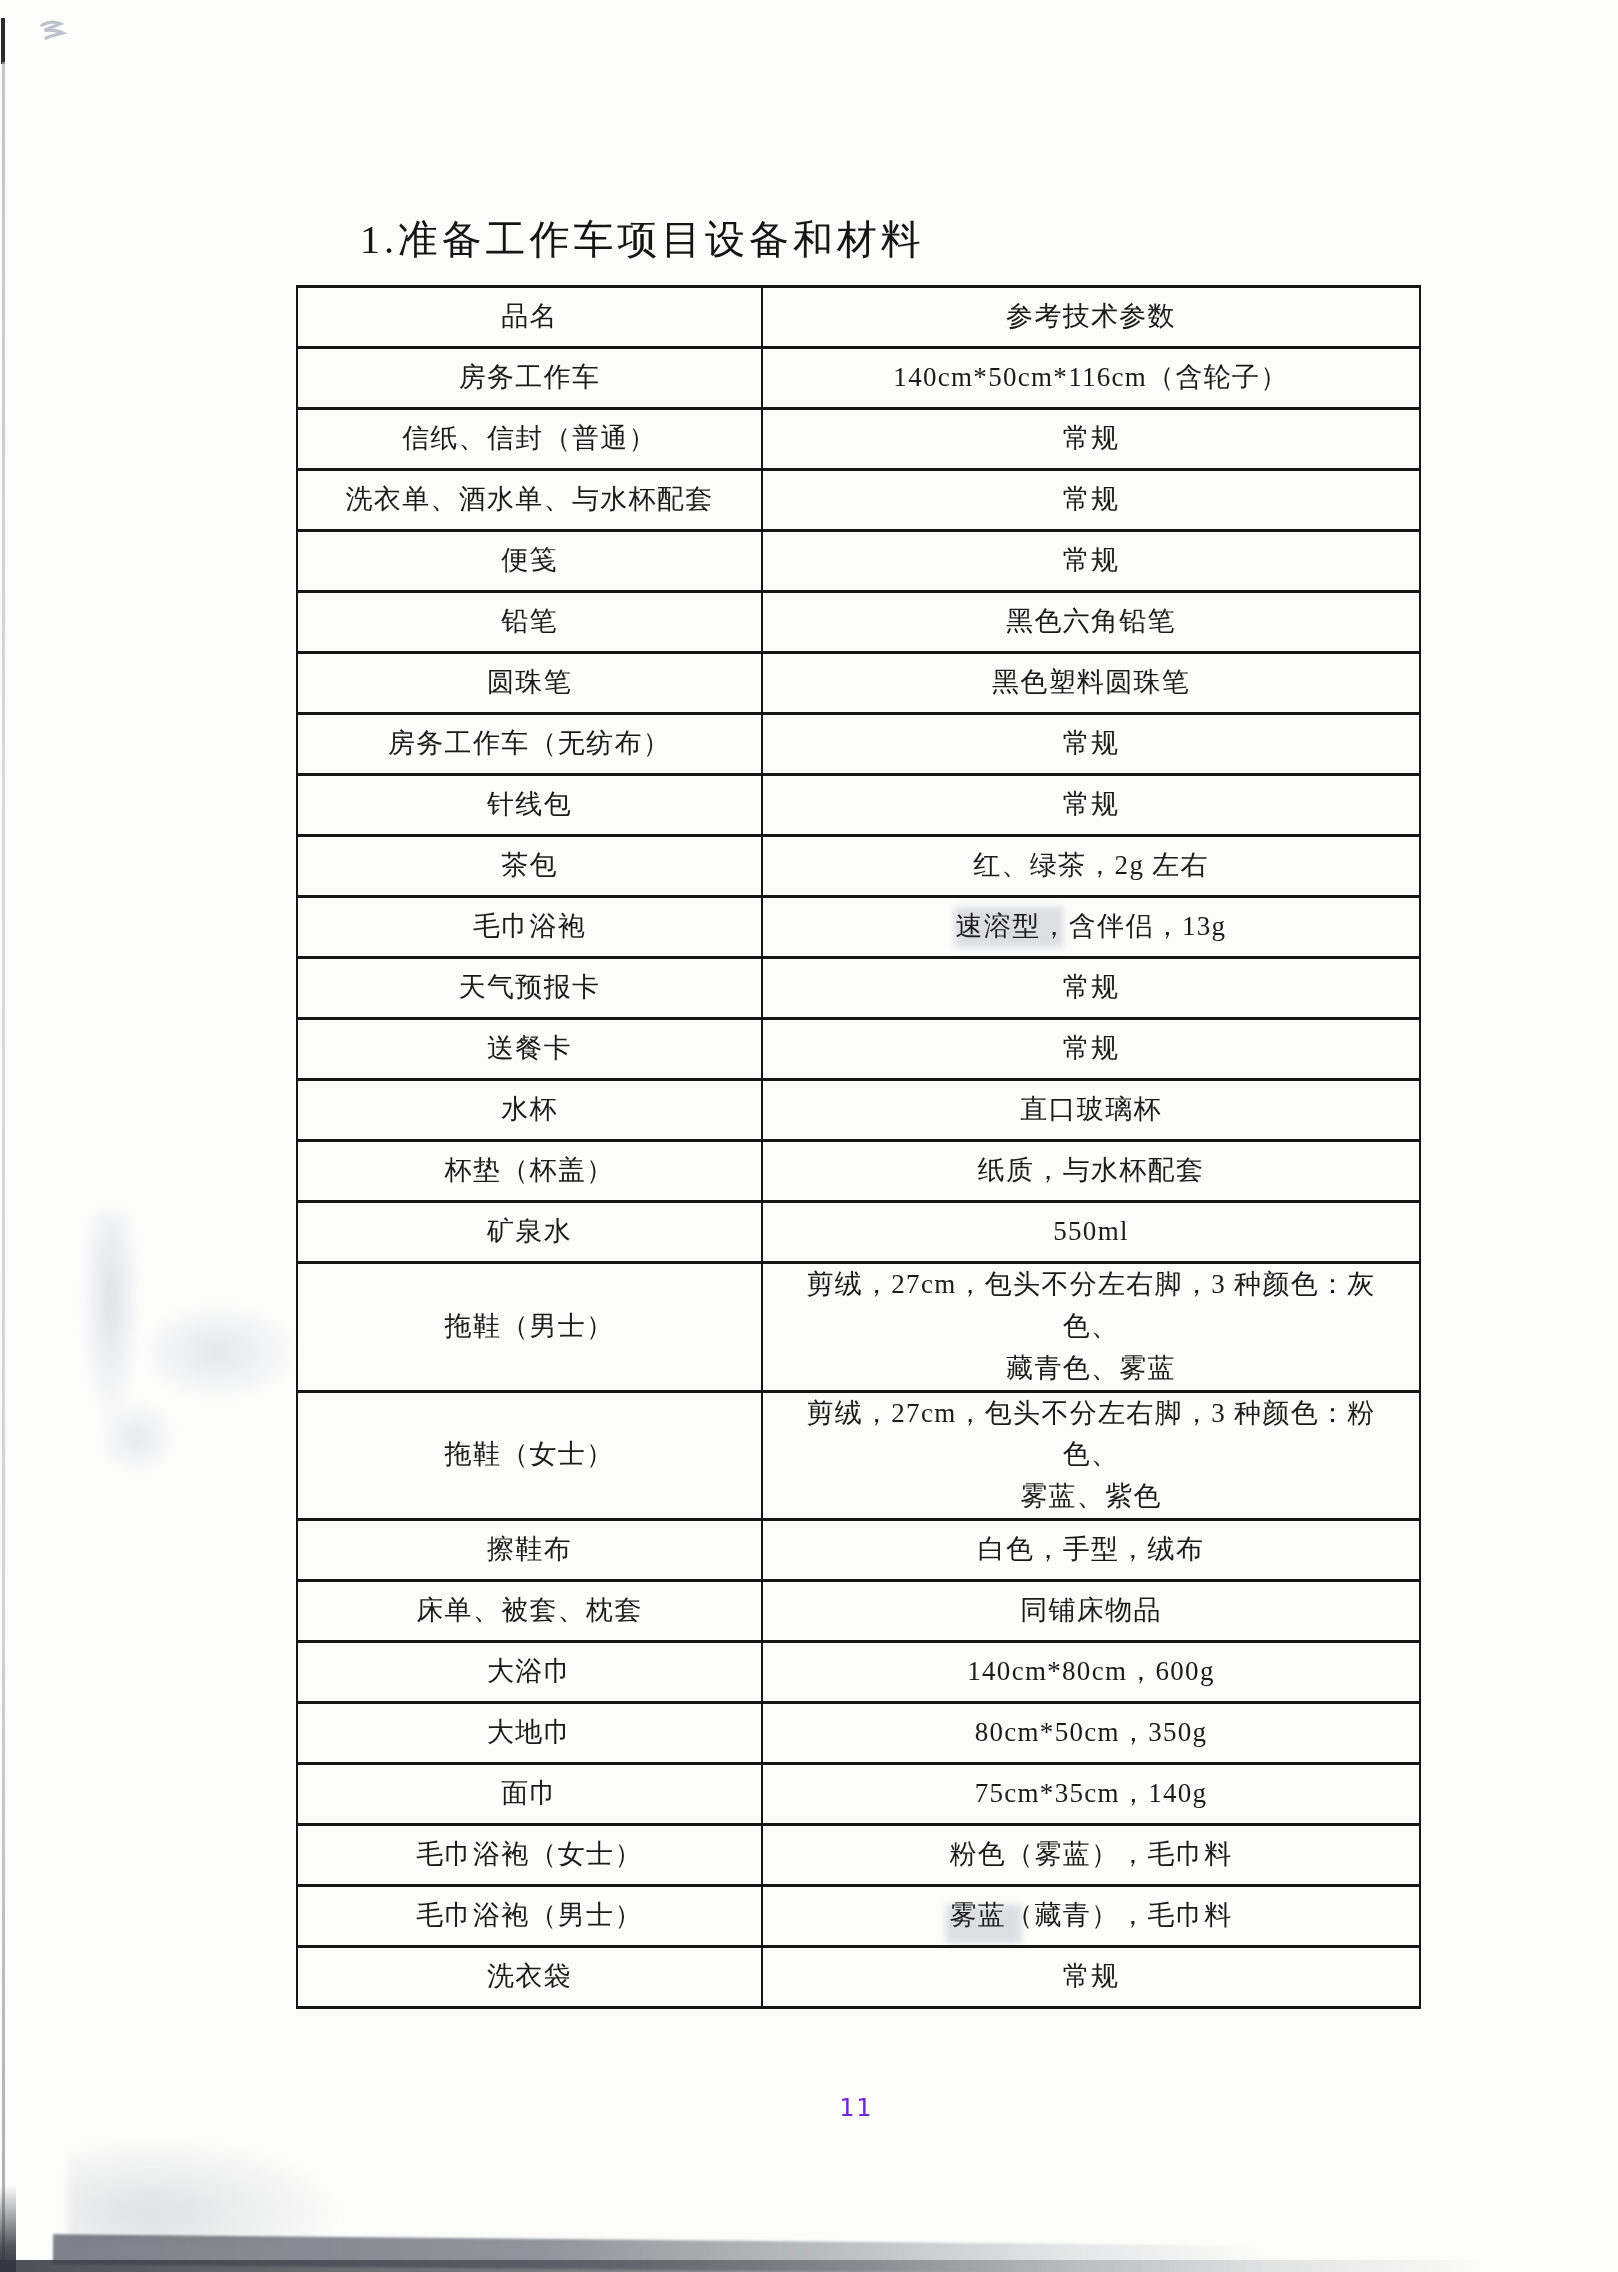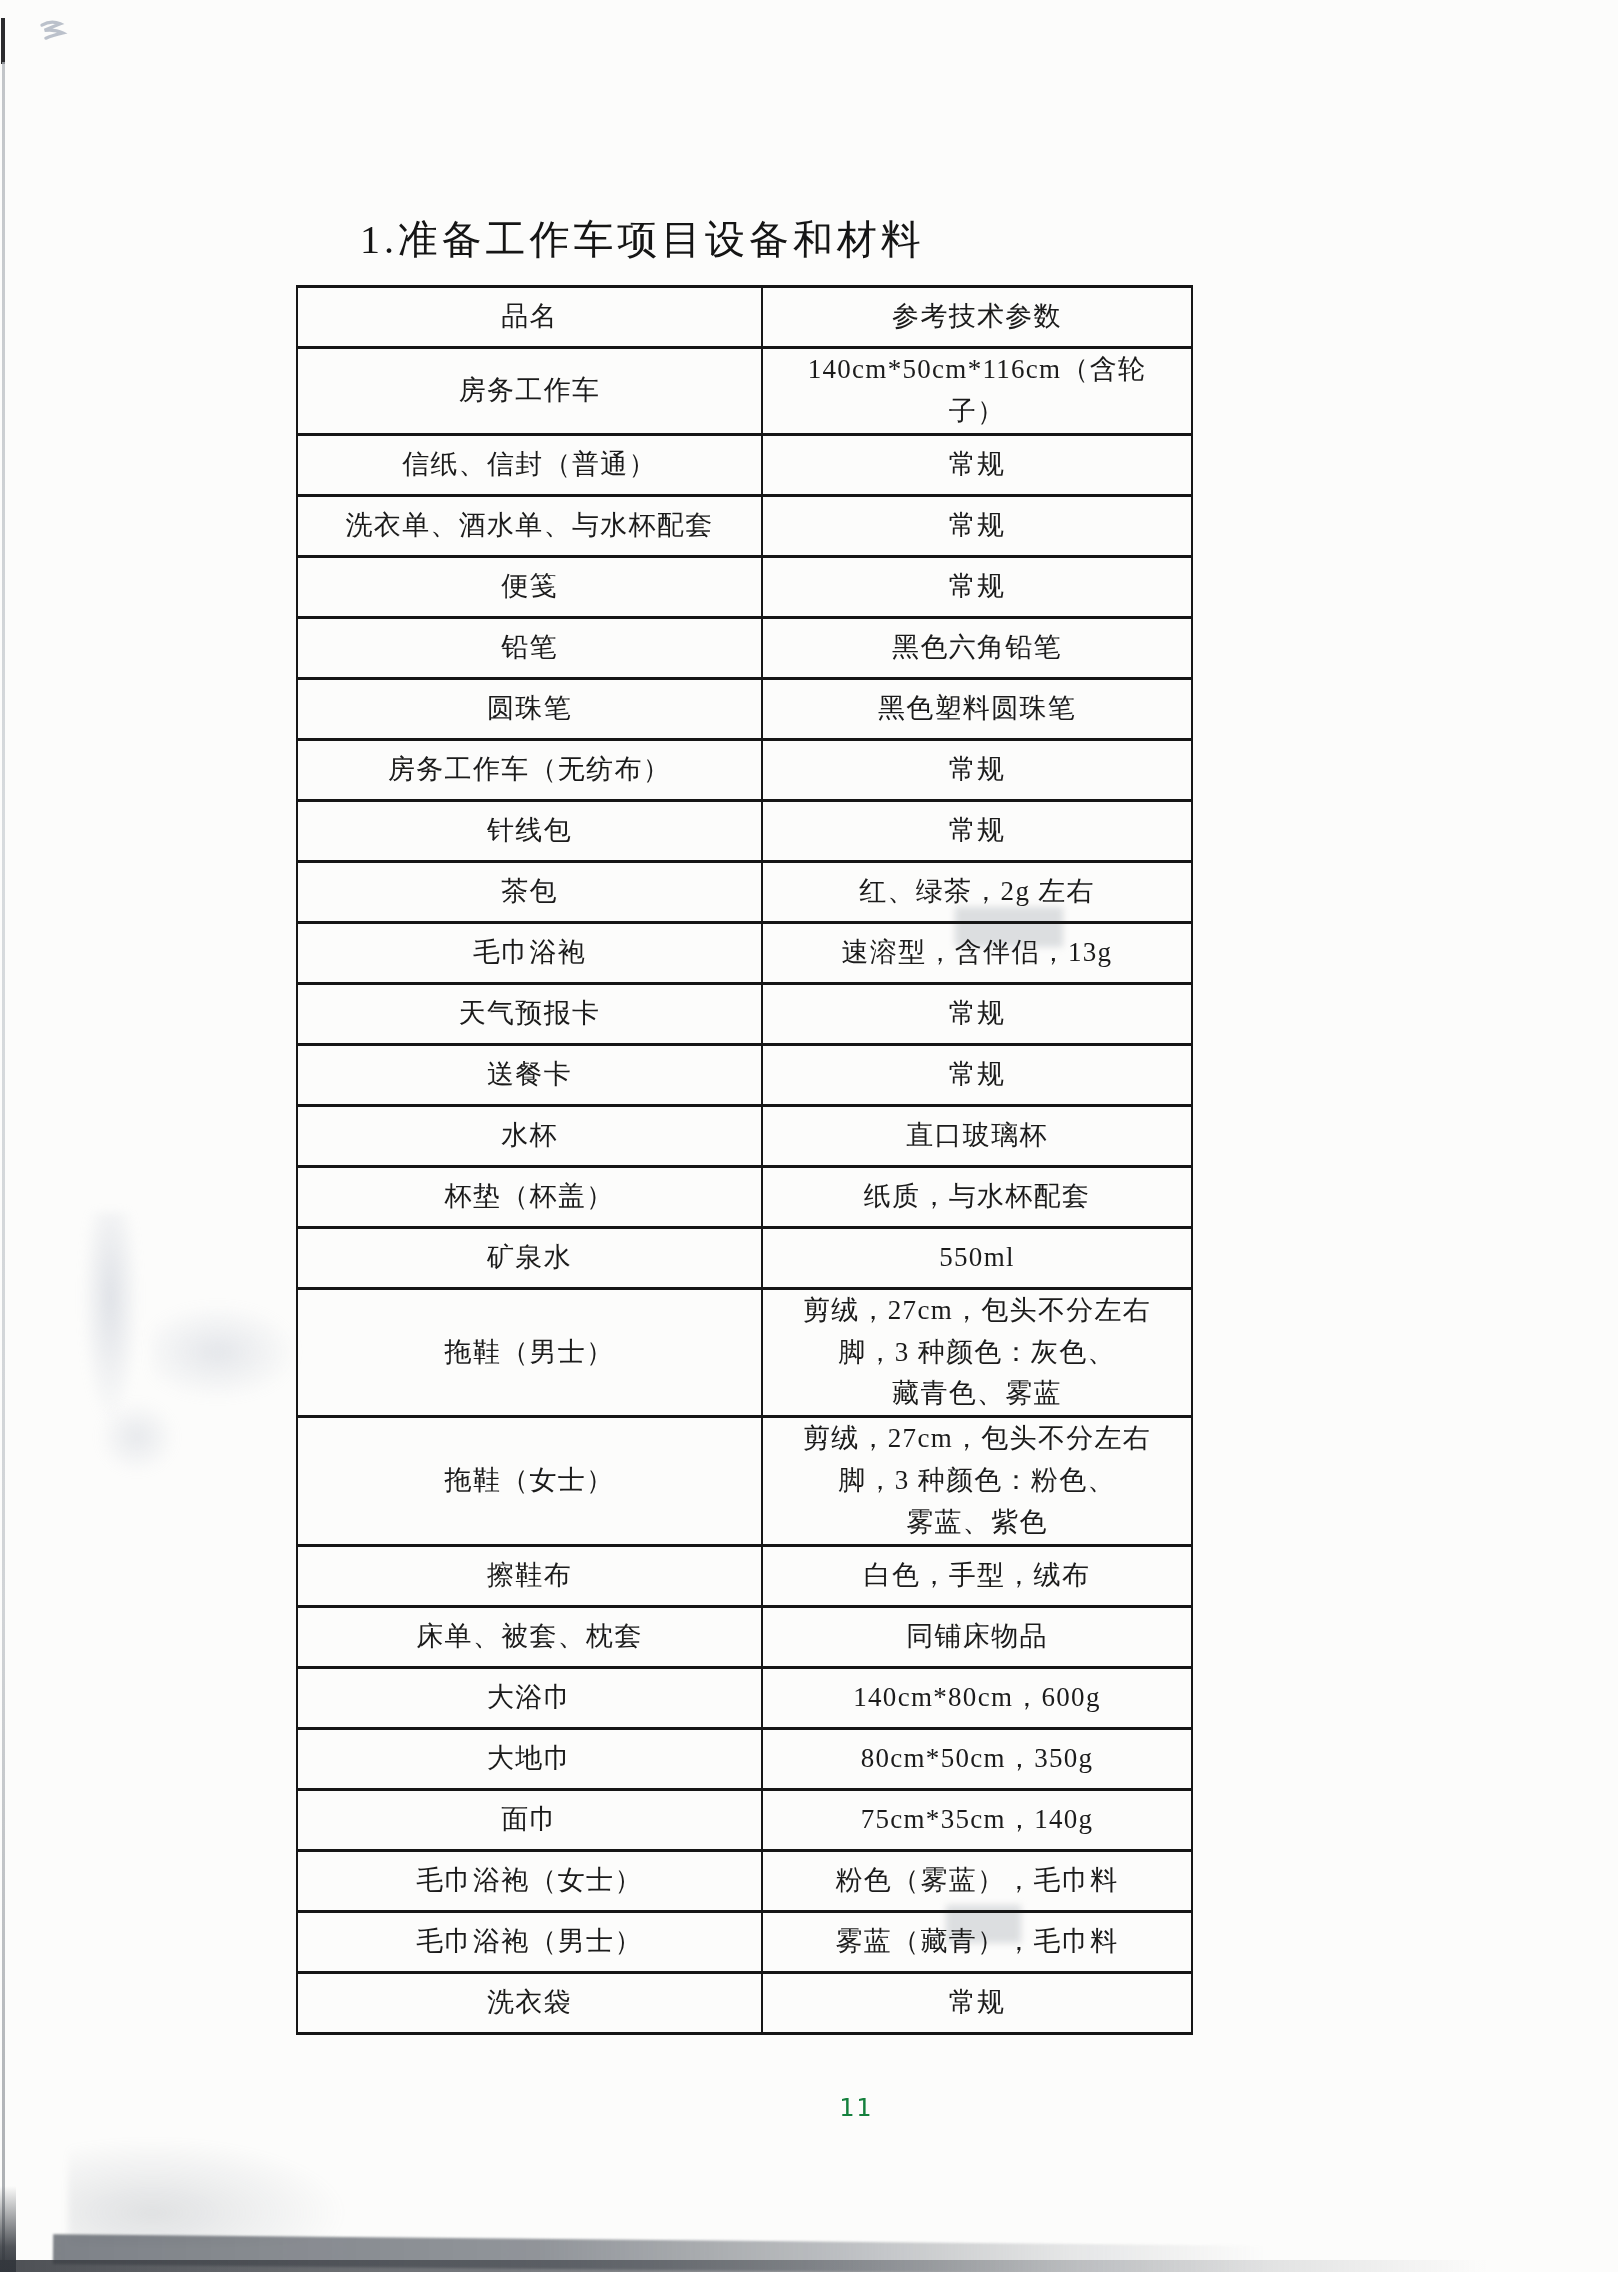--- a/index.html
+++ b/index.html
@@ -23,21 +23,21 @@
   
   .doc-title{
     position:absolute;left:360px;top:212px;
     font-size:40px;font-weight:400;letter-spacing:3.9px;
     white-space:nowrap;color:#151515;
   }
 
   
   table.doc-table{
     position:absolute;left:296px;top:285px;
-    width:897px;
+    width:1125px;
     border-collapse:collapse;table-layout:fixed;
   }
   table.doc-table col.c1{width:465px;}
   table.doc-table th,
   table.doc-table td{
     border:2px solid var(--line);
     border-top-width:3.3px;border-bottom-width:3.3px;
     text-align:center;vertical-align:middle;
     font-size:27px;line-height:1.55;
     letter-spacing:1.3px;
@@ -45,21 +45,21 @@
     white-space:pre-line;
     color:var(--ink);
     font-weight:500;
   }
   table.doc-table tr{height:61px;}
   table.doc-table tr.tall{height:98px;}
 
   
   .page-number{
     position:absolute;left:839px;top:2093px;
-    font-size:25px;letter-spacing:2px;color:#15803d;
+    font-size:25px;letter-spacing:2px;color:#6d28d9;
     font-family:"DejaVu Sans Mono","Liberation Mono",monospace;
   }
 
   
   .artifact{position:absolute;pointer-events:none;}
   .edge-dark-top{
     left:1.3px;top:18px;width:3.3px;height:46px;
     background:#2b2b2e;
   }
   .edge-streak{

